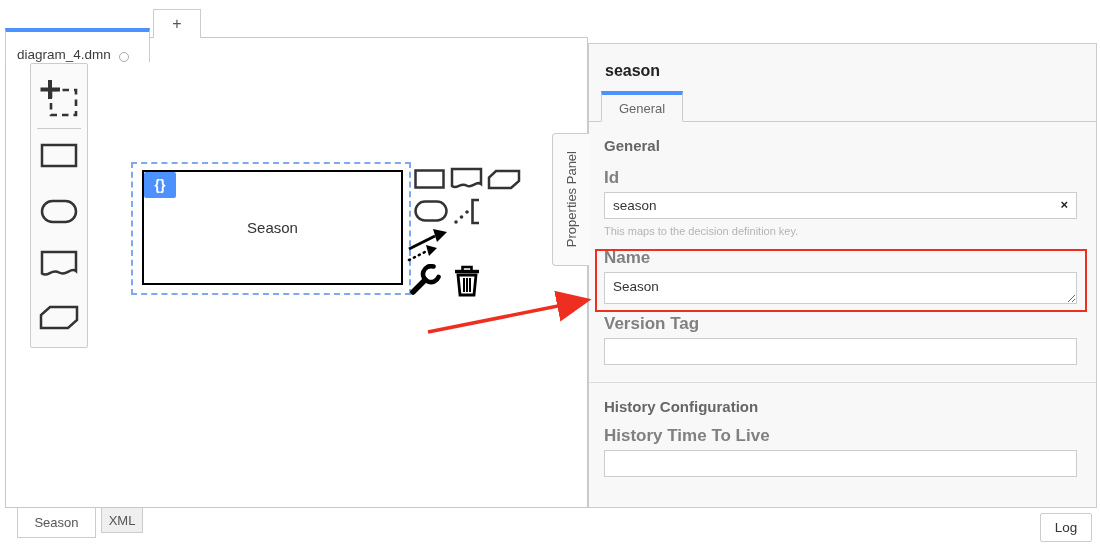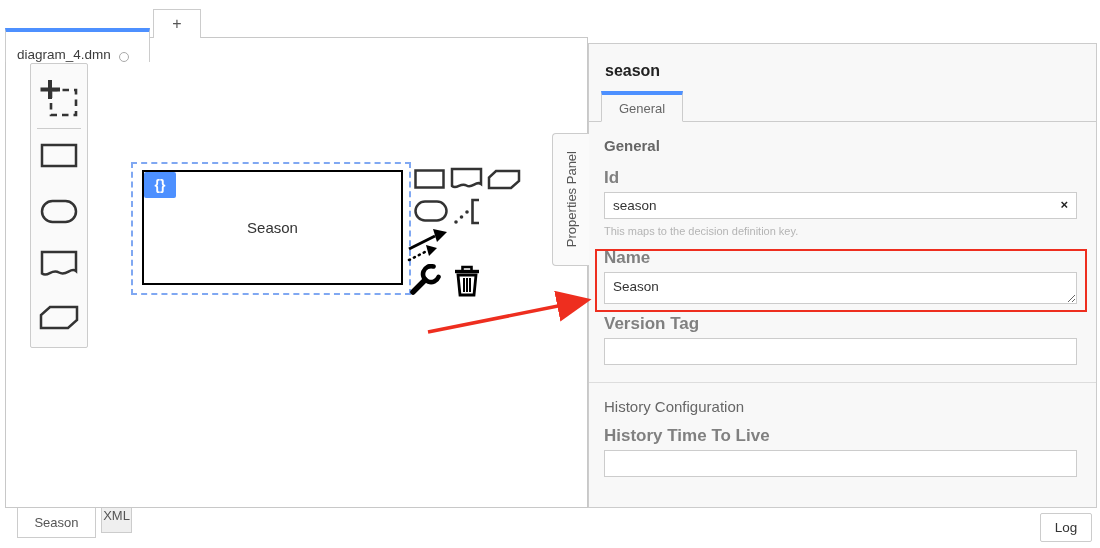--- a/index.html
+++ b/index.html
@@ -59,34 +59,34 @@
   .f-input { width:100%; height:27px; border:1px solid #ccc; background:#fff; font-family:inherit;
     font-size:13.5px; color:#333; padding:0 24px 0 8px; border-radius:0; outline:none; }
   .f-input.plain { padding-right:8px; }
   .input-wrap { position:relative; }
   .clear-x { position:absolute; right:9px; top:5px; font-size:13px; font-weight:bold; color:#222; cursor:pointer; }
   .f-help { font-size:11px; color:#b4b4b4; margin:6px 0 11px; }
   .f-area { width:100%; height:32px; border:1px solid #ccc; background:#fff; font-family:inherit;
     font-size:13.5px; color:#333; padding:6px 8px; resize:both; outline:none; display:block; }
   .group { margin-bottom:10px; }
   .props-divider { border-top:1px solid #ddd; margin:17px -19px 0 -15px; }
-  .props-h2 { font-size:15px; font-weight:normal; color:#666; margin:15px 0 11px; }
+  .props-h2 { font-size:15px; font-weight:bold; color:#666; margin:15px 0 11px; }
 
   
   .side-tab { position:absolute; left:552px; top:133px; width:37px; height:133px;
     background:#fafafa; border:1px solid #ccc; border-right:none; border-radius:4px 0 0 4px;
     display:flex; align-items:center; justify-content:center; z-index:6; }
   .side-tab span { writing-mode:vertical-rl; transform:rotate(180deg); font-size:13px; color:#555; white-space:nowrap; }
 
   
   .tab-diagram { position:absolute; left:17px; top:508px; width:79px; height:30px; background:#fff;
     border:1px solid #ccc; border-top:none; display:flex; align-items:center; justify-content:center;
     font-size:13px; color:#555; z-index:5; }
-  .tab-xml { position:absolute; left:101px; top:508px; width:31px; height:25px; background:#efefef;
-    border:1px solid #ccc; border-top:none; display:flex; justify-content:center;
+  .tab-xml { position:absolute; left:101px; top:508px; width:42px; height:25px; background:#efefef;
+    border:1px solid #ccc; border-top:none; display:flex; align-items:center; justify-content:center;
     font-size:13px; color:#555; z-index:5; }
   .log-btn { position:absolute; left:1040px; top:513px; width:52px; height:29px; background:#fff;
     border:1px solid #ccc; border-radius:2px; display:flex; align-items:center; justify-content:center;
     font-size:13.5px; color:#333; cursor:pointer; }
 
   svg .ln { stroke:#333; fill:none; stroke-width:2.5; }
 </style>
 </head>
 <body>
 

